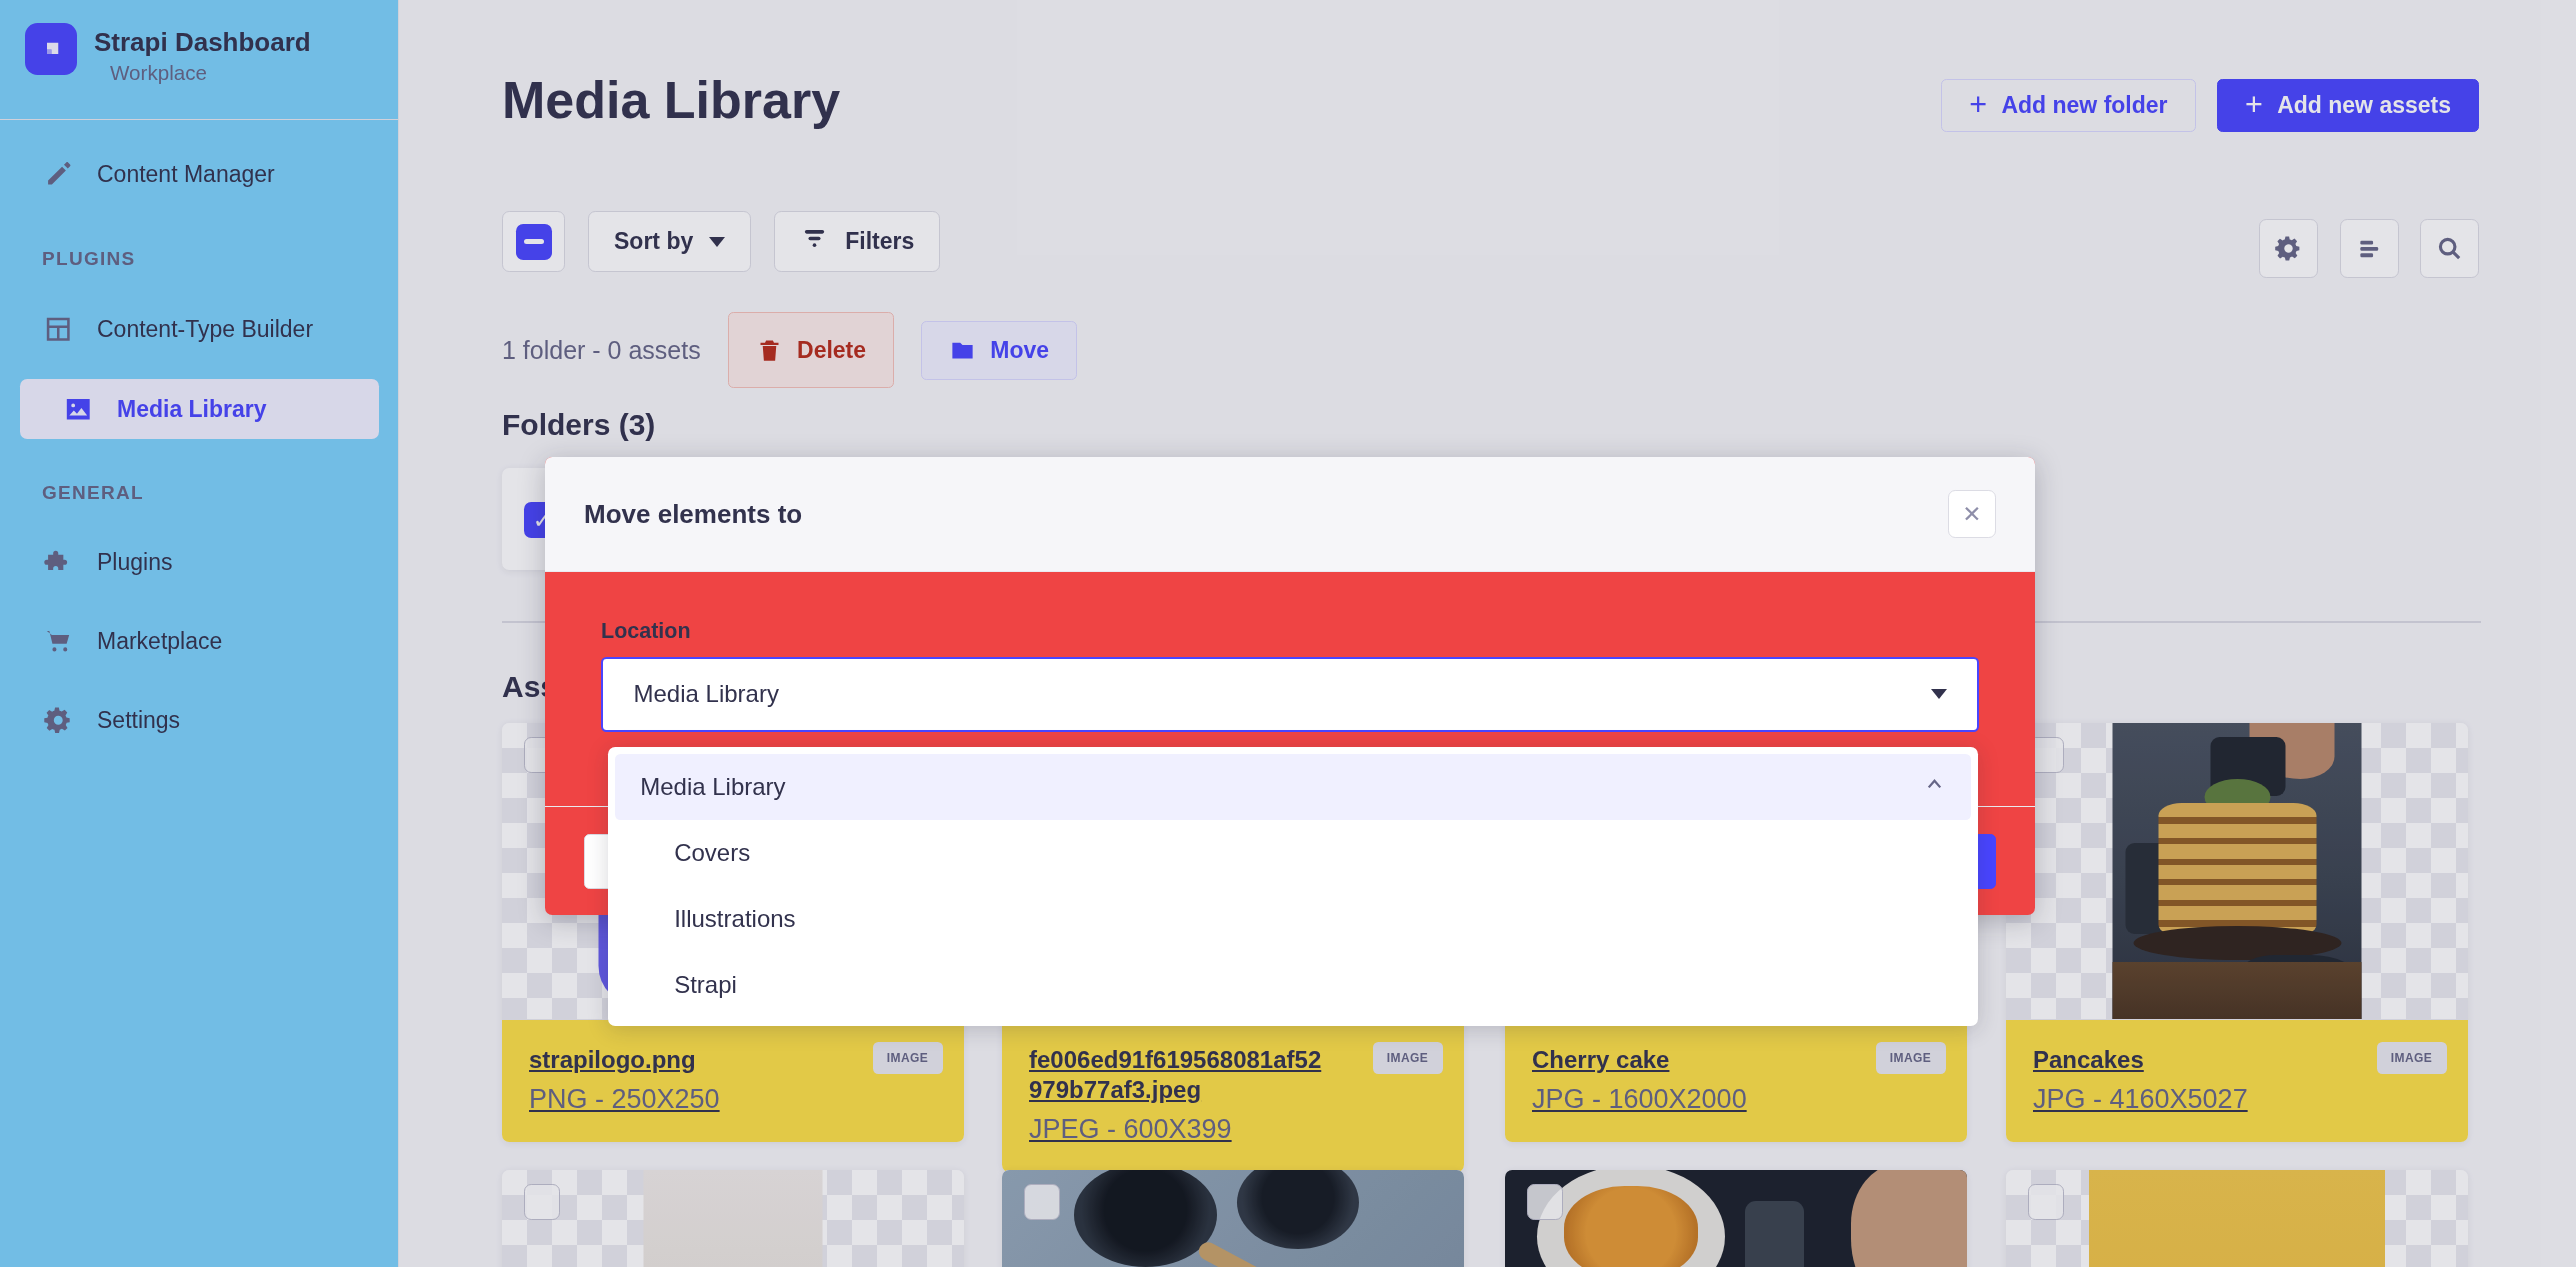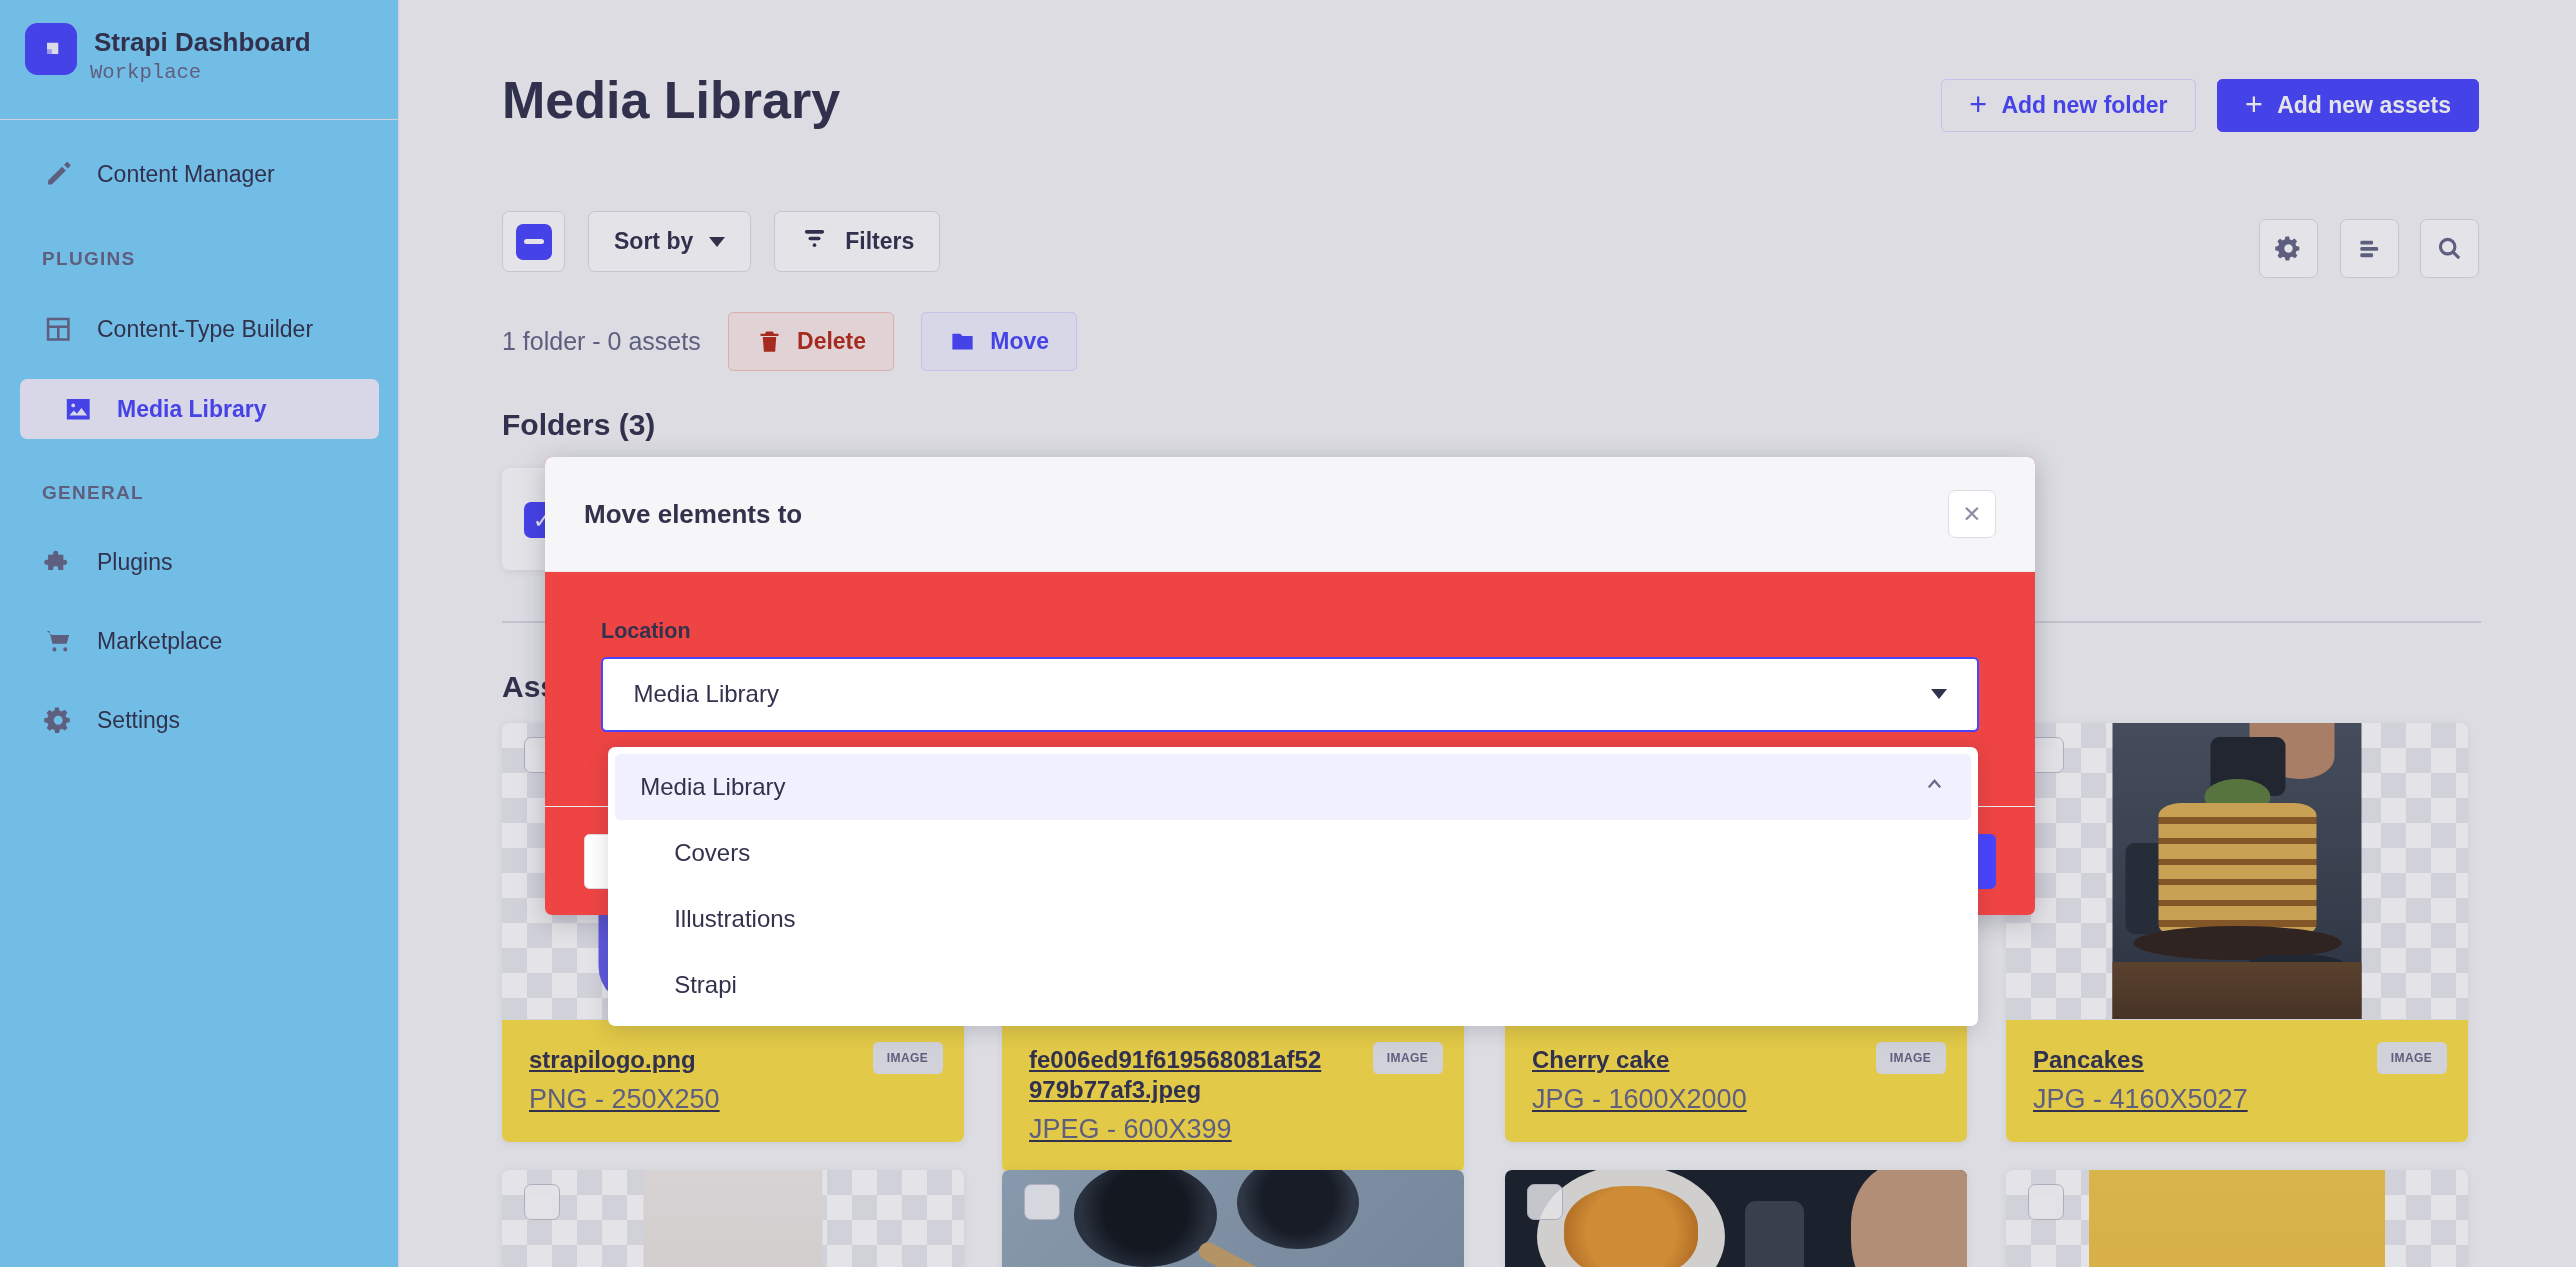--- a/index.html
+++ b/index.html
@@ -11,21 +11,21 @@
   *{box-sizing:border-box; margin:0; padding:0;}
   html,body{width:2576px;height:1267px;overflow:hidden;}
   body{font-family:"Liberation Sans","DejaVu Sans",sans-serif; background:var(--bg); color:var(--text);}
   .root{position:relative;width:2576px;height:1267px;overflow:hidden;}
 
   
   .sidebar{position:absolute;left:0;top:0;width:399px;height:1267px;background:#7dd3fc;border-right:1.8px solid var(--border-light);z-index:1;}
   .brand{position:absolute;left:0;top:0;width:100%;height:120px;border-bottom:1.8px solid var(--border-light);}
   .brand-logo{position:absolute;left:25px;top:23px;width:52px;height:52px;border-radius:12.5px;background:var(--primary);display:flex;align-items:center;justify-content:center;}
   .brand-title{position:absolute;left:94px;top:27px;font-size:26px;font-weight:700;color:var(--text);}
-  .brand-sub{position:absolute;left:90px;top:61px;font-size:20.6px;color:var(--grey);font-family:Liberation Mono, monospace;}
+  .brand-sub{position:absolute;left:110px;top:61px;font-size:20.6px;color:var(--grey);}
   .nav-row{position:absolute;left:0;width:399px;height:60px;display:flex;align-items:center;gap:23px;padding-left:42px;font-size:23px;font-weight:500;color:var(--text);cursor:pointer;}
   .nav-row .ic{width:32px;height:32px;flex:0 0 32px;color:var(--grey);display:flex;align-items:center;justify-content:center;}
   .nav-row.active{left:20px;width:359px;border-radius:7.2px;background:var(--primary-light);color:var(--primary);font-weight:600;}
   .nav-row.active .ic{color:var(--primary);}
   .nav-section{position:absolute;left:42px;font-size:19px;font-weight:700;letter-spacing:1.3px;color:var(--grey);}
 
   
   .main{position:absolute;left:399px;top:0;width:2177px;height:1267px;z-index:1;}
   .page-title{position:absolute;left:103px;top:70px;font-size:52px;font-weight:700;color:var(--text);}
   .hdr-btns{position:absolute;right:97px;top:79px;display:flex;gap:21.5px;padding-left:27px;}
@@ -43,21 +43,21 @@
   .cb.checked{background:var(--primary);color:#fff;display:flex;align-items:center;justify-content:center;font-size:23px;font-weight:700;}
   .cb.empty{border:1.8px solid #c0c0cf;background:rgba(255,255,255,.85);}
   .tb-btn{height:61px;background:#fff;border:1.8px solid var(--border);border-radius:7.2px;display:flex;align-items:center;gap:16px;padding:0 25px;font-size:23px;font-weight:600;color:var(--text);cursor:pointer;}
   .caret-down{width:0;height:0;border-left:8px solid transparent;border-right:8px solid transparent;border-top:10px solid var(--text);}
   .icon-btns{position:absolute;right:97px;top:219px;display:flex;gap:21.5px;}
   .icon-btn{width:59px;height:59px;background:#fff;border:1.8px solid var(--border);border-radius:7.2px;display:flex;align-items:center;justify-content:center;color:var(--grey);cursor:pointer;}
 
   
   .sel-row{position:absolute;left:103px;top:312px;display:flex;align-items:center;gap:27px;}
   .sel-count{font-size:25px;color:var(--grey);}
-  .btn-danger{height:59px;background:var(--danger-bg);border:1.8px solid var(--danger-border);color:var(--danger);align-items:center;}
+  .btn-danger{height:76px;background:var(--danger-bg);border:1.8px solid var(--danger-border);color:var(--danger);align-items:center;}
   .btn-move{height:59px;background:var(--primary-light);border:1.8px solid var(--primary-border);color:var(--primary);}
 
   .section-h{position:absolute;font-size:30px;font-weight:600;color:var(--text);}
   .divider{position:absolute;left:103px;top:621px;width:1979px;height:1.8px;background:#d9d9e3;}
 
   
   .folder-card{position:absolute;left:103px;top:468px;width:462px;height:102px;background:#fff;border-radius:7.2px;box-shadow:0 1.8px 7.2px rgba(33,33,52,.08);}
   .folder-card .cb{position:absolute;left:22.4px;top:34px;}
 
   

